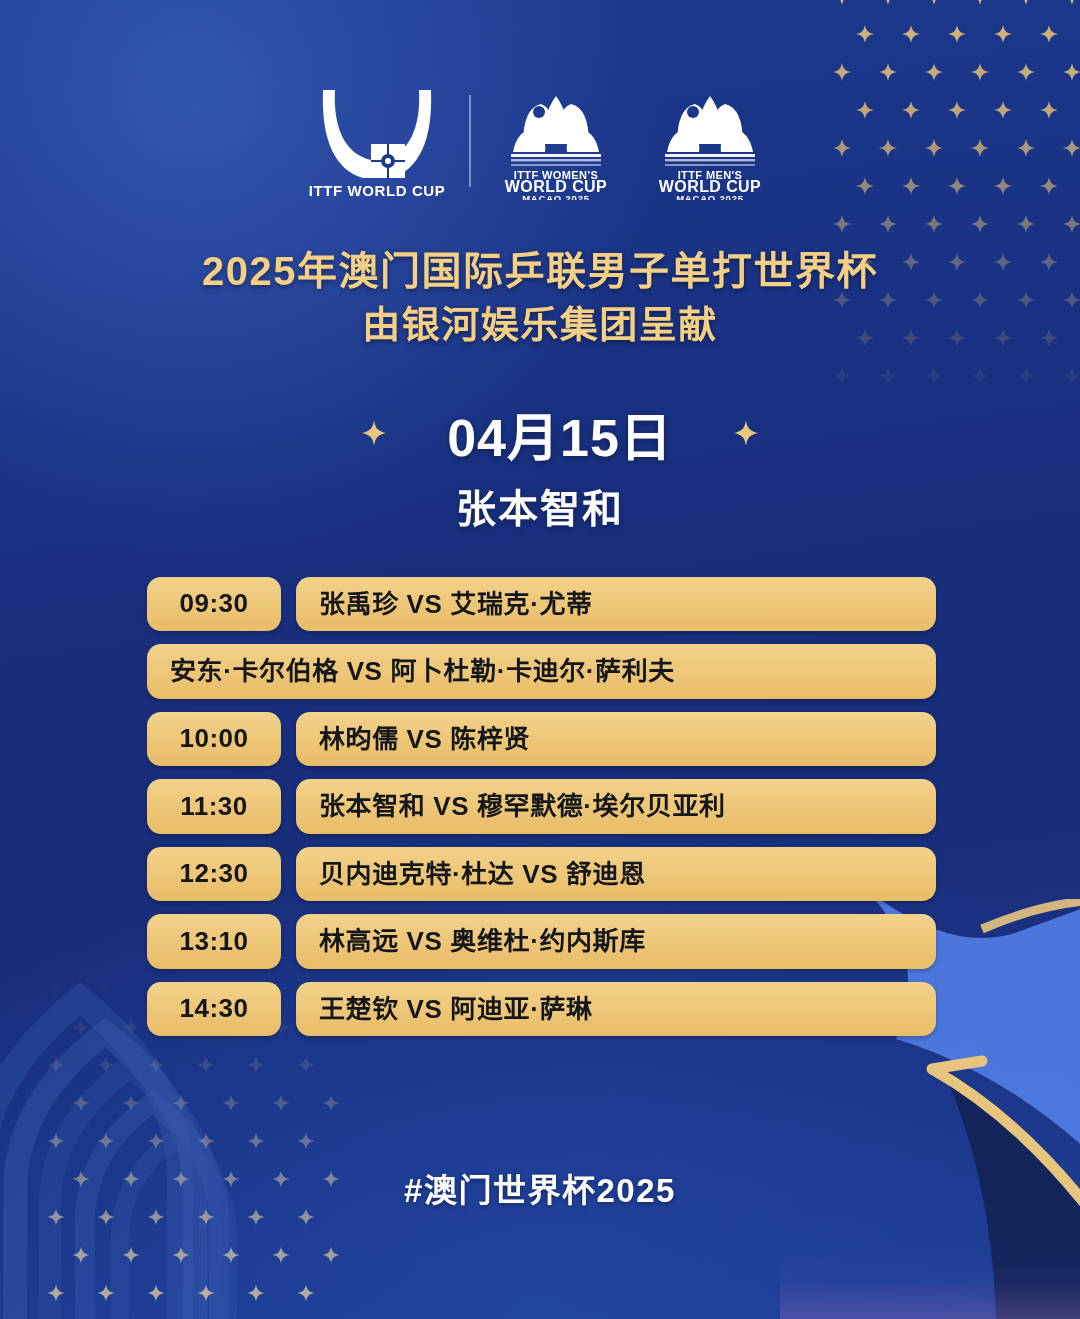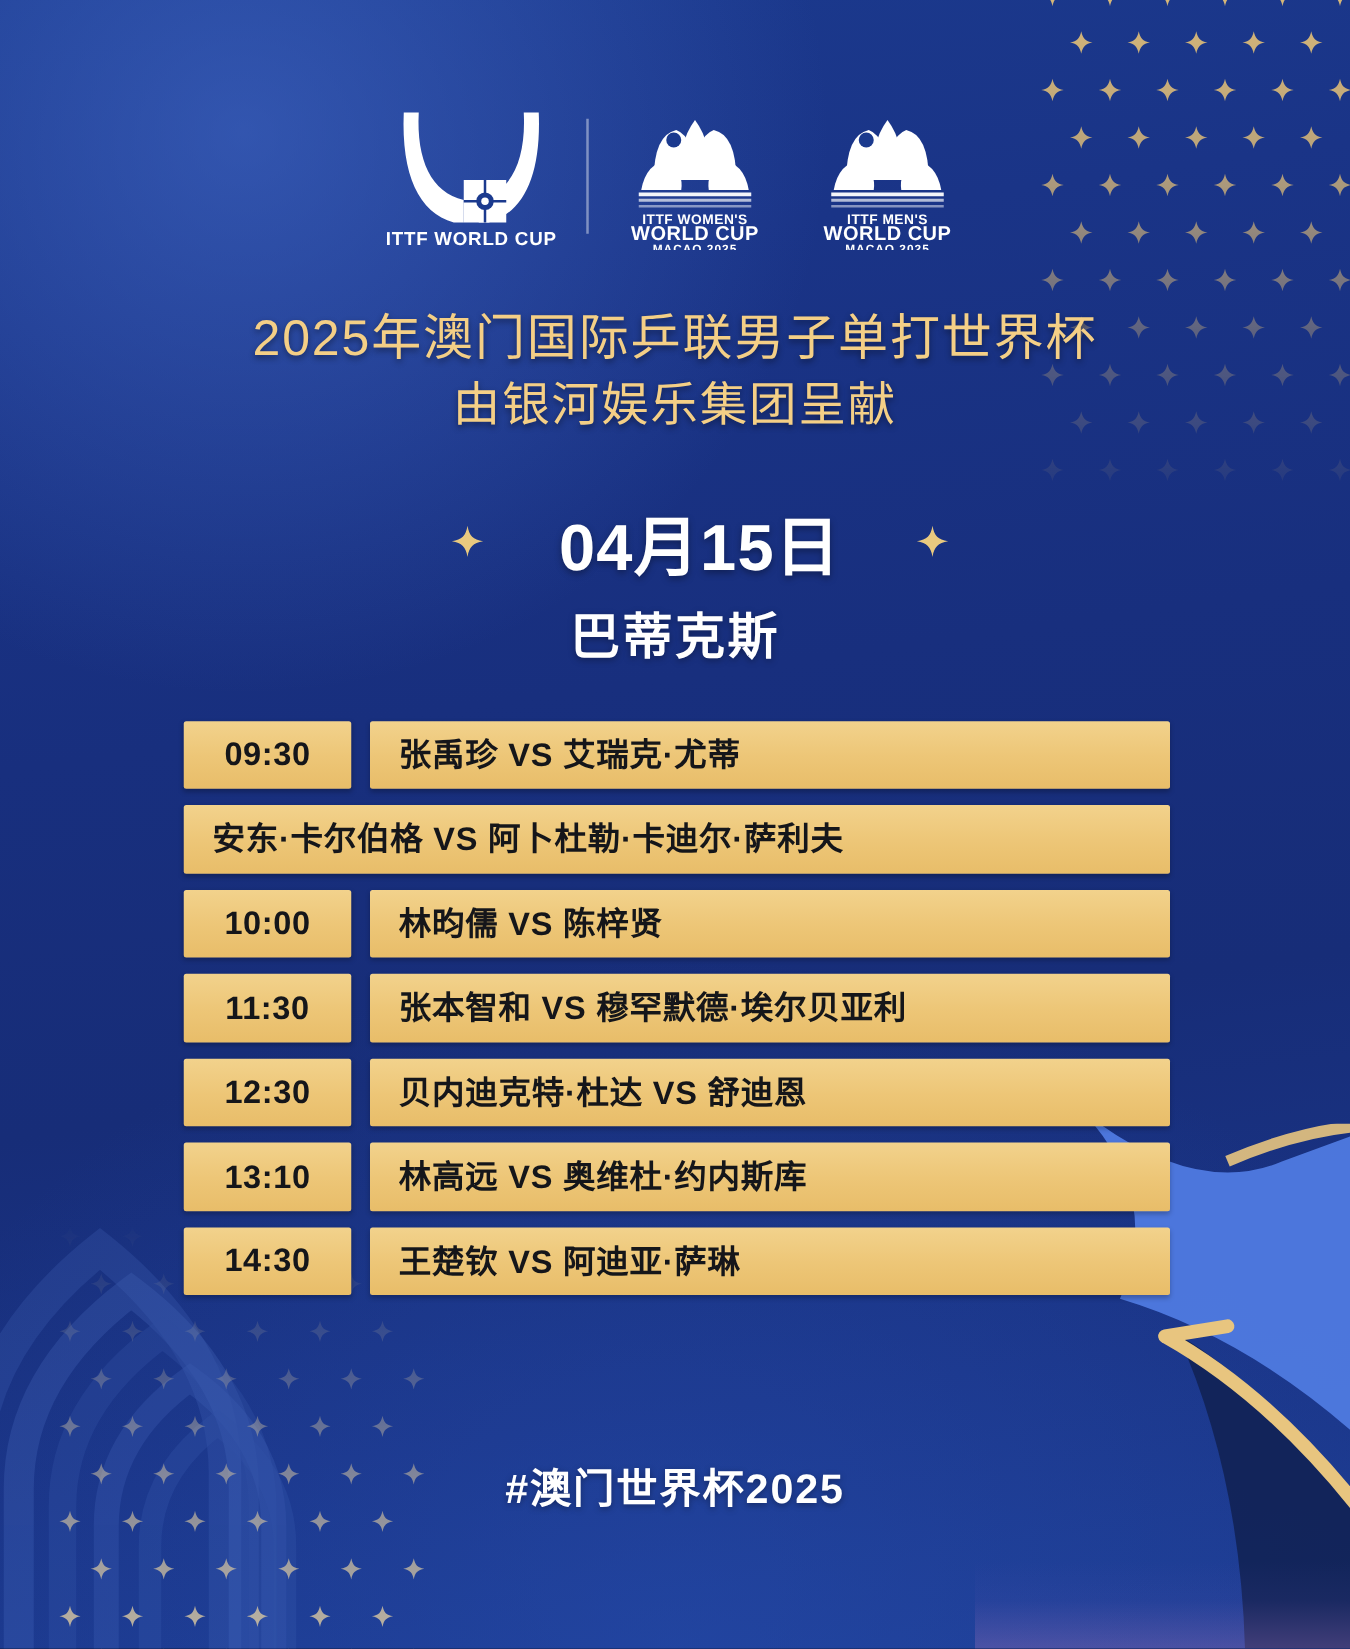--- a/index.html
+++ b/index.html
@@ -65,21 +65,21 @@
   .logo-ittf { width:136px; }
   .logo-divider { width:2px; height:92px; background:rgba(255,255,255,.42); }
   .logo-event { width:122px; }
   .logo-event + .logo-event { margin-left:8px; }
 
   
   .title-block { margin-top:44px; text-align:center; }
   .title-line {
     color:#f4cf86;
     font-size:40px;
-    font-weight:normal;
+    font-weight:bold;
     letter-spacing:1.5px;
     line-height:1.38;
     text-shadow:0 2px 5px rgba(0,0,0,.42);
   }
   .title-line.sub { font-size:38px; }
 
   
   .date-block { margin-top:44px; text-align:center; }
   .date-row { display:flex; align-items:center; justify-content:center; gap:60px;margin-left:40px; }
   .date-main {
@@ -102,21 +102,21 @@
   
   .schedule { margin-top:42px; padding:0 144px 0 147px; }
   .match-row {
     display:flex;
     align-items:stretch;
     gap:15px;
     margin-bottom:13px;
   }
   .pill {
     background:linear-gradient(180deg,#f2d28c 0%,#edc677 52%,#e8bd69 100%);
-    border-radius:2px;
+    border-radius:14px;
     box-shadow:0 2px 4px rgba(0,0,0,.26);
     display:flex;
     align-items:center;
   }
   .pill-time {
     width:134px;
     justify-content:center;
     flex:0 0 auto;
   }
   .pill-time .txt {
@@ -388,21 +388,21 @@
     <div class="date-block">
       <div class="date-row">
         <svg class="date-star" viewBox="0 0 26 26">
           <path d="M13,0.5 C14.4,8.6 17.4,11.6 25.5,13 C17.4,14.4 14.4,17.4 13,25.5 C11.6,17.4 8.6,14.4 0.5,13 C8.6,11.6 11.6,8.6 13,0.5 Z" fill="#e9c97f"></path>
         </svg>
         <div class="date-main">04月15日</div>
         <svg class="date-star" viewBox="0 0 26 26">
           <path d="M13,0.5 C14.4,8.6 17.4,11.6 25.5,13 C17.4,14.4 14.4,17.4 13,25.5 C11.6,17.4 8.6,14.4 0.5,13 C8.6,11.6 11.6,8.6 13,0.5 Z" fill="#e9c97f"></path>
         </svg>
       </div>
-      <div class="date-sub">巴蒂克斯</div>
+      <div class="date-sub">张本智和</div>
     </div>
 
     <div class="schedule">
 
       <div class="match-row">
         <div class="pill pill-time">
           <span class="txt">09:30</span>
         </div>
         <div class="pill pill-match">
           <span class="txt">张禹珍 VS 艾瑞克·尤蒂</span>

